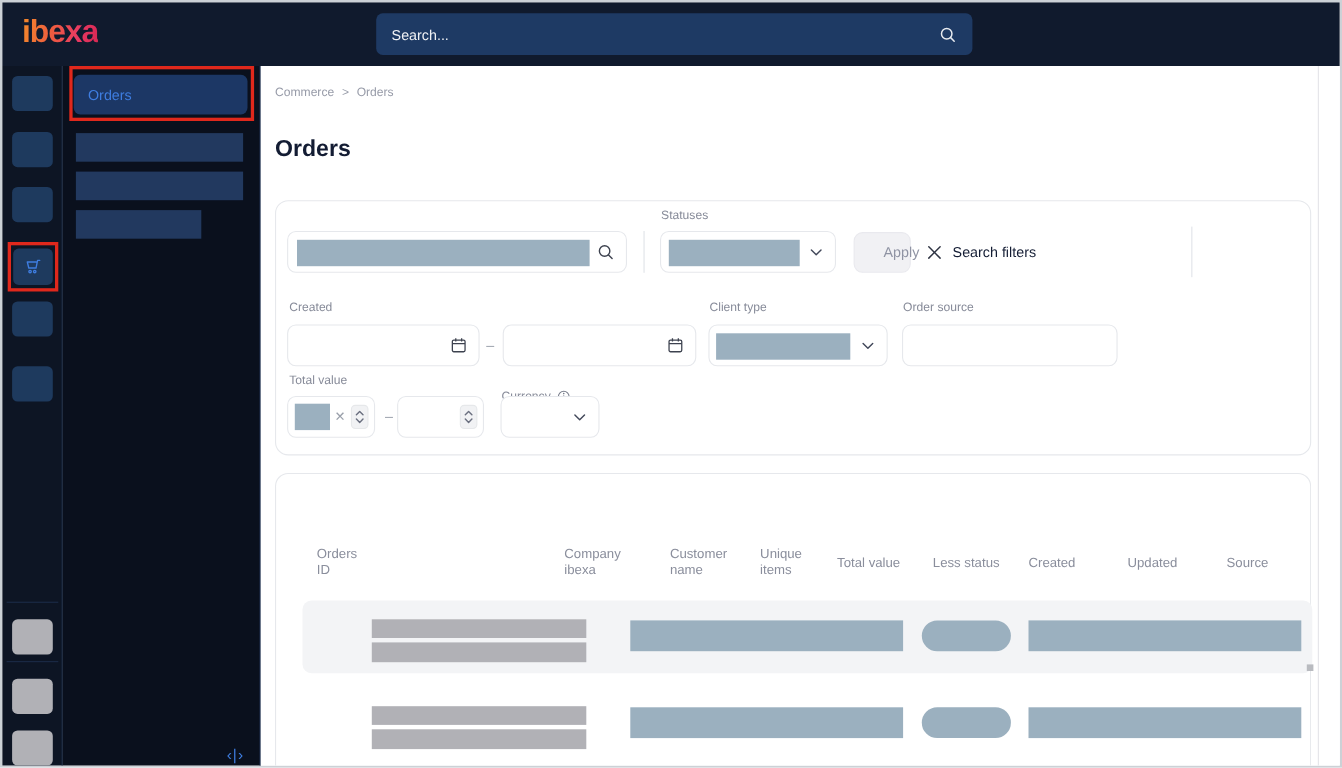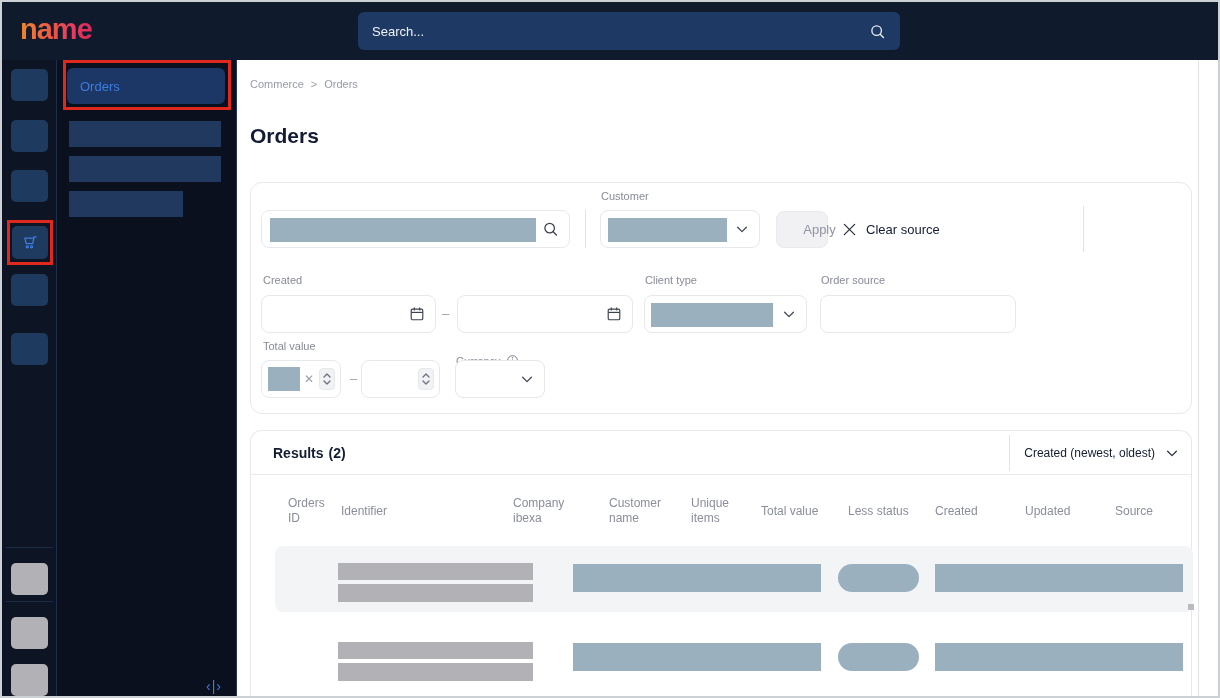--- a/index.html
+++ b/index.html
@@ -12,21 +12,21 @@
   }
   *{box-sizing:border-box;margin:0;padding:0;}
   body{font-family:"Liberation Sans",sans-serif;background:#fff;}
   .screen{position:relative;width:1220px;height:698px;border:2px solid #ccd1d6;background:#fff;overflow:hidden;}
 
   
   .topbar{position:absolute;left:0;top:0;width:100%;height:58px;background:var(--topbar-bg);}
   .logo{position:absolute;left:18px;top:11px;font-size:29px;font-weight:800;letter-spacing:-1px;
     background:linear-gradient(100deg,#f28a2a 0%,#ef5c3f 40%,#e93a62 72%,#d72653 100%);
     -webkit-background-clip:text;background-clip:text;color:transparent;}
-  .searchbar{position:absolute;left:356px;top:10px;width:542px;height:38px;background:var(--search-bg);
+  .searchbar{position:absolute;left:340px;top:10px;width:542px;height:38px;background:var(--search-bg);
     border-radius:6px;display:flex;align-items:center;padding:12px 14px;}
   .searchbar input{flex:1;background:transparent;border:none;outline:none;color:#f0f2f5;font-size:13px;font-family:inherit;}
   .searchbar input::placeholder{color:#f0f2f5;opacity:1;}
   .top-right{position:absolute;right:0;top:0;height:58px;}
 
   
   .iconrail{position:absolute;left:0;top:58px;width:55px;height:640px;background:var(--rail-bg);border-right:1px solid #1c2e4a;}
   .rail-tile{position:absolute;left:9px;width:37px;height:32px;border-radius:5px;background:var(--tile-bg);}
   .rail-tile.gray{background:var(--placeholder-gray);}
   .rail-divider{position:absolute;left:4px;width:47px;height:1px;background:#1b2b47;}
@@ -84,21 +84,21 @@
   .row-ph-blue{position:absolute;background:var(--placeholder-blue);}
   .tiny-square{position:absolute;left:937px;top:173px;width:6px;height:6px;background:#b9bbc0;}
   svg{display:block;}
 </style>
 </head>
 <body>
 
 <div class="screen">
 
   <header class="topbar">
-    <div class="logo">name</div>
+    <div class="logo">ibexa</div>
     <div class="searchbar">
       <input type="text" placeholder="Search..." style="">
       <span>
         <svg width="17" height="17" viewBox="0 0 20 20">
             <circle cx="9" cy="9" r="5.6" fill="none" stroke="#e8ebf0" stroke-width="1.6"></circle>
             <line x1="13.2" y1="13.2" x2="17" y2="17" stroke="#e8ebf0" stroke-width="1.6" stroke-linecap="round"></line>
           </svg>
       </span>
     </div>
     <div class="top-right">
@@ -159,40 +159,40 @@
         <span class="ph-blue" style="left:8px;top:7px;width:266px;height:24px"></span>
         <span class="icon-right">
           <svg width="17" height="17" viewBox="0 0 20 20">
               <circle cx="9" cy="9" r="5.6" fill="none" stroke="#3d424f" stroke-width="1.5"></circle>
               <line x1="13.2" y1="13.2" x2="17" y2="17" stroke="#3d424f" stroke-width="1.5" stroke-linecap="round"></line>
             </svg>
         </span>
       </div>
       <div class="v-div" style="left:334px;top:27px;height:38px"></div>
 
-      <span class="f-label" style="left:350px;top:7px">Customer</span>
+      <span class="f-label" style="left:350px;top:7px">Statuses</span>
       <div class="f-input" style="left:349px;top:27px;width:160px">
         <span class="ph-blue" style="left:7px;top:7px;width:119px;height:24px"></span>
         <span class="icon-right">
           <svg width="14" height="14" viewBox="0 0 16 16">
               <polyline points="3,6 8,11 13,6" fill="none" stroke="#42485a" stroke-width="1.5" stroke-linecap="round" stroke-linejoin="round"></polyline>
             </svg>
         </span>
       </div>
 
       <button class="apply-btn">Apply</button>
 
       <div class="clear-btn">
         <span>
           <svg width="15" height="15" viewBox="0 0 16 16">
               <line x1="2.5" y1="2.5" x2="13.5" y2="13.5" stroke="#2e3342" stroke-width="1.4" stroke-linecap="round"></line>
               <line x1="13.5" y1="2.5" x2="2.5" y2="13.5" stroke="#2e3342" stroke-width="1.4" stroke-linecap="round"></line>
             </svg>
         </span>
-        <span>Clear source</span>
+        <span>Search filters</span>
       </div>
 
       <div class="v-div" style="left:832px;top:23px;height:46px"></div>
 
 
       <span class="f-label" style="left:12px;top:91px">Created</span>
       <div class="f-input" style="left:10px;top:112px;width:175px">
         <span class="icon-right">
           <svg width="16" height="16" viewBox="0 0 18 18" fill="none" stroke="#3d424f" stroke-width="1.3">
               <rect x="2.5" y="3.5" width="13" height="12" rx="1.5"></rect>
@@ -261,38 +261,22 @@
       <div class="f-input" style="left:204px;top:177px;width:90px">
         <span class="icon-right">
           <svg width="14" height="14" viewBox="0 0 16 16">
               <polyline points="3,6 8,11 13,6" fill="none" stroke="#42485a" stroke-width="1.5" stroke-linecap="round" stroke-linejoin="round"></polyline>
             </svg>
         </span>
       </div>
     </section>
 
     <section class="resultspanel">
-      <div class="results-header">
-        <div class="results-title">
-          <span>Results</span>
-          <span>(2)</span>
-        </div>
-        <div class="v-div" style="left:758px;top:4px;height:36px"></div>
-        <div class="sort-control">
-          <span>Created (newest, oldest)</span>
-          <span>
-            <svg width="14" height="14" viewBox="0 0 16 16">
-                <polyline points="3,6 8,11 13,6" fill="none" stroke="#2e3342" stroke-width="1.5" stroke-linecap="round" stroke-linejoin="round"></polyline>
-              </svg>
-          </span>
-        </div>
-      </div>
 
       <div class="col-head" style="left:37px;width:40px">Orders ID</div>
-      <div class="col-head" style="left:90px;width:120px">Identifier</div>
       <div class="col-head" style="left:262px;width:64px">Company ibexa</div>
       <div class="col-head" style="left:358px;width:68px">Customer name</div>
       <div class="col-head" style="left:440px;width:50px">Unique items</div>
       <div class="col-head" style="left:510px;width:80px">Total value</div>
       <div class="col-head" style="left:597px;width:90px">Less status</div>
       <div class="col-head" style="left:684px;width:70px">Created</div>
       <div class="col-head" style="left:774px;width:70px">Updated</div>
       <div class="col-head" style="left:864px;width:60px">Source</div>
 
       <div class="result-row row-shaded" style="top:115px;height:66px">

